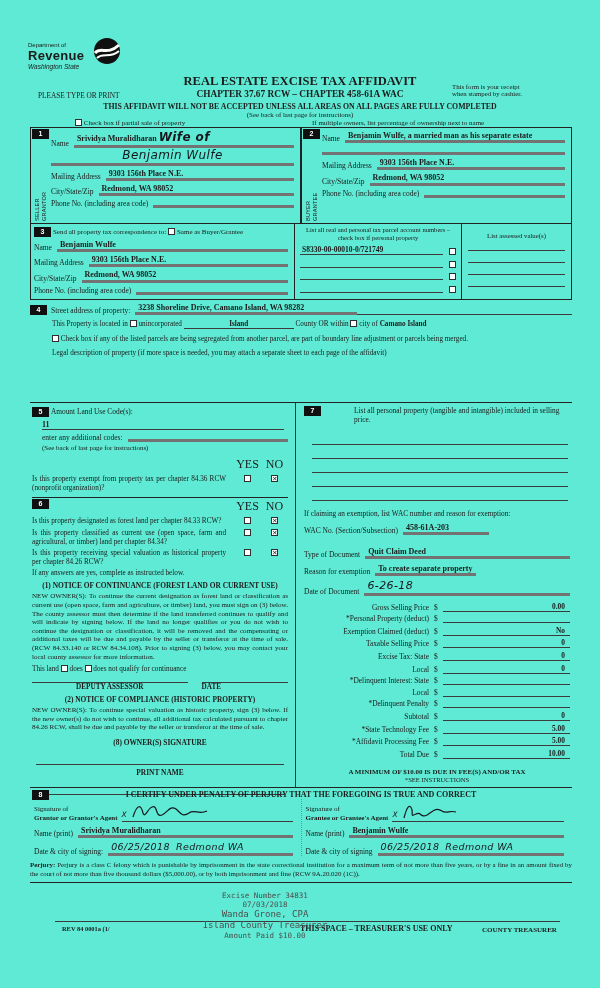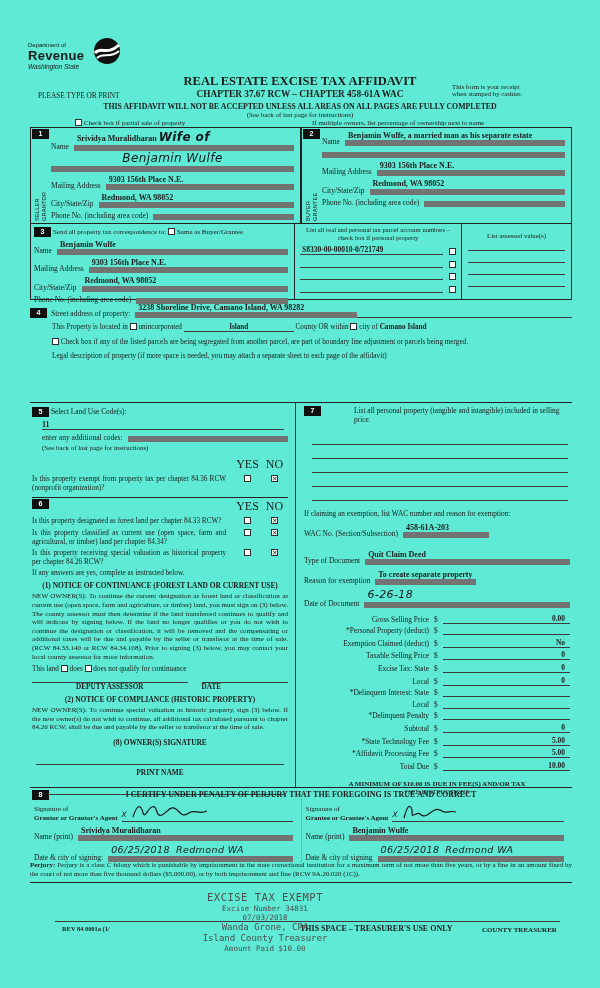--- a/index.html
+++ b/index.html
@@ -23,21 +23,21 @@
     font-family:"Liberation Sans", sans-serif;
   }
   .cb {
     display:inline-block; width:7px; height:7px; border:1px solid #2f2f2f;
     font-size:6.5px; line-height:6.5px; text-align:center; vertical-align:-1px;
     font-family:"DejaVu Sans", sans-serif; background:#fff;
   }
   
   .fr { display:flex; align-items:flex-end; margin-top:3px; }
   .fr .lbl { white-space:nowrap; padding-right:5px; }
-  .fr .val { flex:1; border-bottom:6px solid #737373; font-weight:bold; font-size:8px; padding:0 3px; line-height:1.15; min-height:9px; }
+  .fr .val { flex:1; border-bottom:3px solid #737373; font-weight:bold; font-size:8px; padding:0 3px; line-height:1.15; min-height:9px; }
   
   .row1 { left:30px; top:127px; width:542px; height:97px; display:flex; }
   .party { flex:1; border:1.5px solid #222; position:relative; padding:2px 6px 3px 20px; }
   .party + .party { border-left:1px solid #222; }
   .corner { position:absolute; left:1px; top:1px; }
   .side { position:absolute; left:2px; top:16px; bottom:2px; width:15px; display:flex; justify-content:center; }
   .side span { writing-mode:vertical-rl; transform:rotate(180deg); font-size:5.6px; letter-spacing:.2px; line-height:7px; font-family:"Liberation Sans", sans-serif; }
   
   .row2 { left:30px; top:224px; width:542px; height:76px; display:flex; }
   .box3 { width:265px; border:1.5px solid #222; border-top:none; padding:2px 6px 2px 3px; }
@@ -243,21 +243,21 @@
       <span class="cb"></span>
       <span>Check box if any of the listed parcels are being segregated from another parcel, are part of boundary line adjustment or parcels being merged.</span>
     </div>
     <div style="margin-top:6px;margin-left:22px;font-size:7.2px;">Legal description of property (if more space is needed, you may attach a separate sheet to each page of the affidavit)</div>
   </div>
 
   <div class="abs main">
     <div class="colL">
       <div style="margin-top:2px;">
         <span class="badge">5</span>
-        <span style="font-size:7.4px;">Select Land Use Code(s):</span>
+        <span style="font-size:7.4px;">Amount Land Use Code(s):</span>
       </div>
       <div class="ul typed" style="margin:3px 4px 0 10px;font-size:8px;min-height:9px;">11</div>
       <div class="fr" style="margin-left:10px;">
           <span class="lbl">enter any additional codes:</span>
           <span class="val"></span>
         </div>
       <div style="margin-left:10px;margin-top:2px;font-size:6.9px;">(See back of last page for instructions)</div>
 
       <div class="ynrow" style="margin-top:6px;">
         <span class="cell">YES</span>
@@ -504,21 +504,20 @@
     </div>
   </div>
 
   <div class="abs perjury">
     <span class="b">Perjury:</span>
     <span>Perjury is a class C felony which is punishable by imprisonment in the state correctional institution for a maximum term of not more than five years, or by a fine in an amount fixed by the court of not more than five thousand dollars ($5,000.00), or by both imprisonment and fine (RCW 9A.20.020 (1C)).</span>
   </div>
 
   <div class="abs rule2"></div>
   <div class="abs stamp">
-    <div class="big">EXCISE TAX EXEMPT</div>
     <div>Excise Number 34831</div>
     <div>07/03/2018</div>
     <div class="med">Wanda Grone, CPA</div>
     <div class="med">Island County Treasurer</div>
     <div>Amount Paid $10.00</div>
   </div>
   <div class="abs b" style="left:62px;top:925px;font-size:6.4px;">REV 84 0001a (1/</div>
   <div class="abs b" style="left:300px;top:924px;font-size:8px;">THIS SPACE – TREASURER'S USE ONLY</div>
   <div class="abs b" style="left:482px;top:926px;font-size:7px;">COUNTY TREASURER</div>
 

